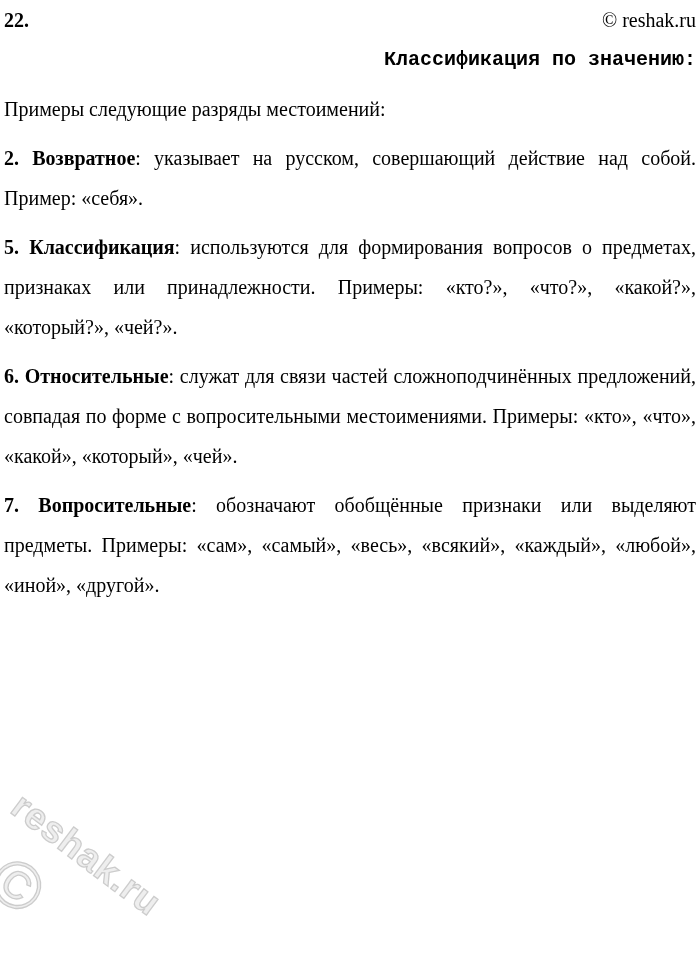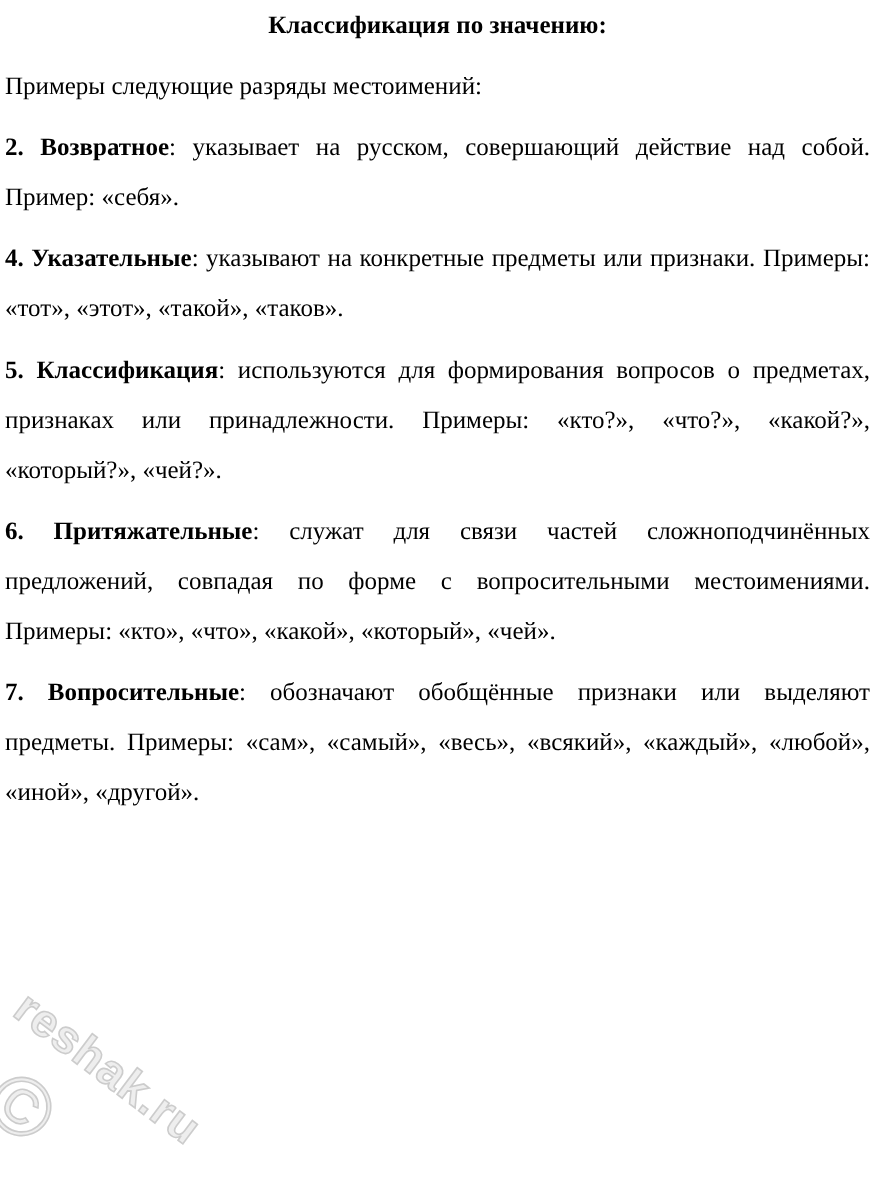--- a/index.html
+++ b/index.html
@@ -33,21 +33,22 @@
   }
   .site-credit {
     font-weight: normal;
   }
   p.para {
     margin: 0 0 9px 0;
     text-align: justify;
   }
   p.para.bold {
     font-weight: bold;
-    text-align: center;
+    text-align: right;
+    font-family: Liberation Mono, monospace;
   }
   .inum {
     font-weight: bold;
   }
   .iname {
     font-weight: bold;
   }
   
   .watermark {
     position: absolute;
@@ -82,46 +83,46 @@
     line-height: 66px;
     transform: rotate(37deg);
     transform-origin: 0 0;
   }
 </style>
 </head>
 <body>
 
 <div class="page">
 
+  <div class="header-row">
+    <span class="task-number">22.</span>
+    <span class="site-credit">© reshak.ru</span>
+  </div>
 
 
   <p class="para bold">Классификация по значению:</p>
 
   <p class="para">Примеры следующие разряды местоимений:</p>
 
 
   <p class="para item">
     <span class="inum">2.</span>
     <span class="iname">Возвратное</span><span>: указывает на русском, совершающий действие над собой. Пример: «себя».</span>
   </p>
 
 
-  <p class="para item">
-    <span class="inum">4.</span>
-    <span class="iname">Указательные</span><span>: указывают на конкретные предметы или признаки. Примеры: «тот», «этот», «такой», «таков».</span>
-  </p>
 
   <p class="para item">
     <span class="inum">5.</span>
     <span class="iname">Классификация</span><span>: используются для формирования вопросов о предметах, признаках или принадлежности. Примеры: «кто?», «что?», «какой?», «который?», «чей?».</span>
   </p>
 
   <p class="para item">
     <span class="inum">6.</span>
-    <span class="iname">Притяжательные</span><span>: служат для связи частей сложноподчинённых предложений, совпадая по форме с вопросительными местоимениями. Примеры: «кто», «что», «какой», «который», «чей».</span>
+    <span class="iname">Относительные</span><span>: служат для связи частей сложноподчинённых предложений, совпадая по форме с вопросительными местоимениями. Примеры: «кто», «что», «какой», «который», «чей».</span>
   </p>
 
   <p class="para item">
     <span class="inum">7.</span>
     <span class="iname">Вопросительные</span><span>: обозначают обобщённые признаки или выделяют предметы. Примеры: «сам», «самый», «весь», «всякий», «каждый», «любой», «иной», «другой».</span>
   </p>
 
 </div>
 
 <div class="watermark">

